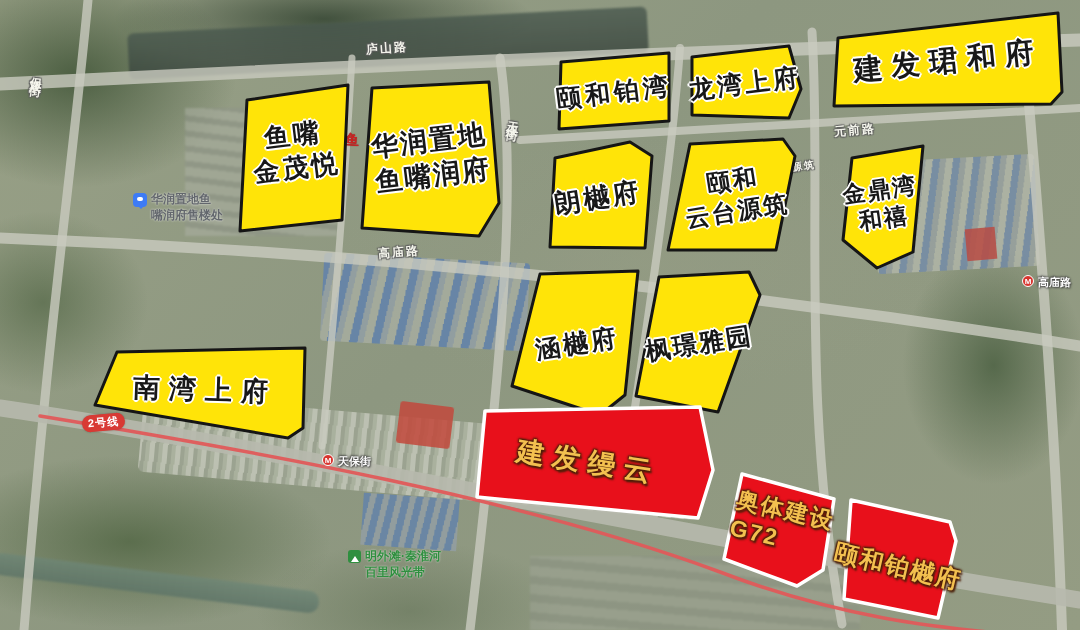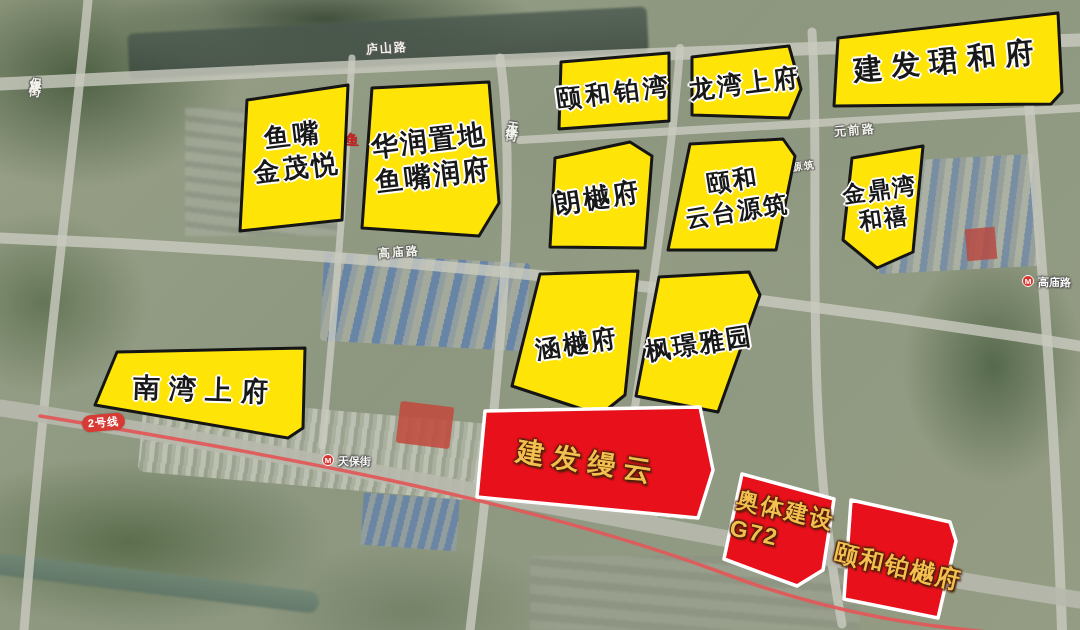--- a/index.html
+++ b/index.html
@@ -191,21 +191,35 @@
       </div>
       <div class="plot-label gold" style="left: 782px; top: 525px; font-size: 23px; letter-spacing: 2px; text-align: left; transform: translate(-50%, -50%) rotate(13deg);">
         <div>奥体建设</div>
         <div>G72</div>
       </div>
       <div class="plot-label gold" style="left: 898px; top: 567px; font-size: 24px; letter-spacing: 2px; transform: translate(-50%, -50%) rotate(13deg);">
         <div>颐和铂樾府</div>
       </div>
     </div>
 
-
+  <div class="poi poi-sales">
+    <span class="pin-blue"></span>
+    <span class="lines">
+      <span>华润置地鱼</span><br>
+      <span>嘴润府售楼处</span>
+    </span>
+  </div>
+
+  <div class="poi poi-park">
+    <span class="park-icon"></span>
+    <span class="lines">
+      <span>明外滩·秦淮河</span><br>
+      <span>百里风光带</span>
+    </span>
+  </div>
 
   <div class="poi poi-metro poi-tianbao">
     <span class="metro-icon">M</span>
     <span class="metro-name">天保街</span>
   </div>
 
   <div class="poi poi-metro poi-gaomiao">
     <span class="metro-icon">M</span>
     <span class="metro-name">高庙路</span>
   </div>

